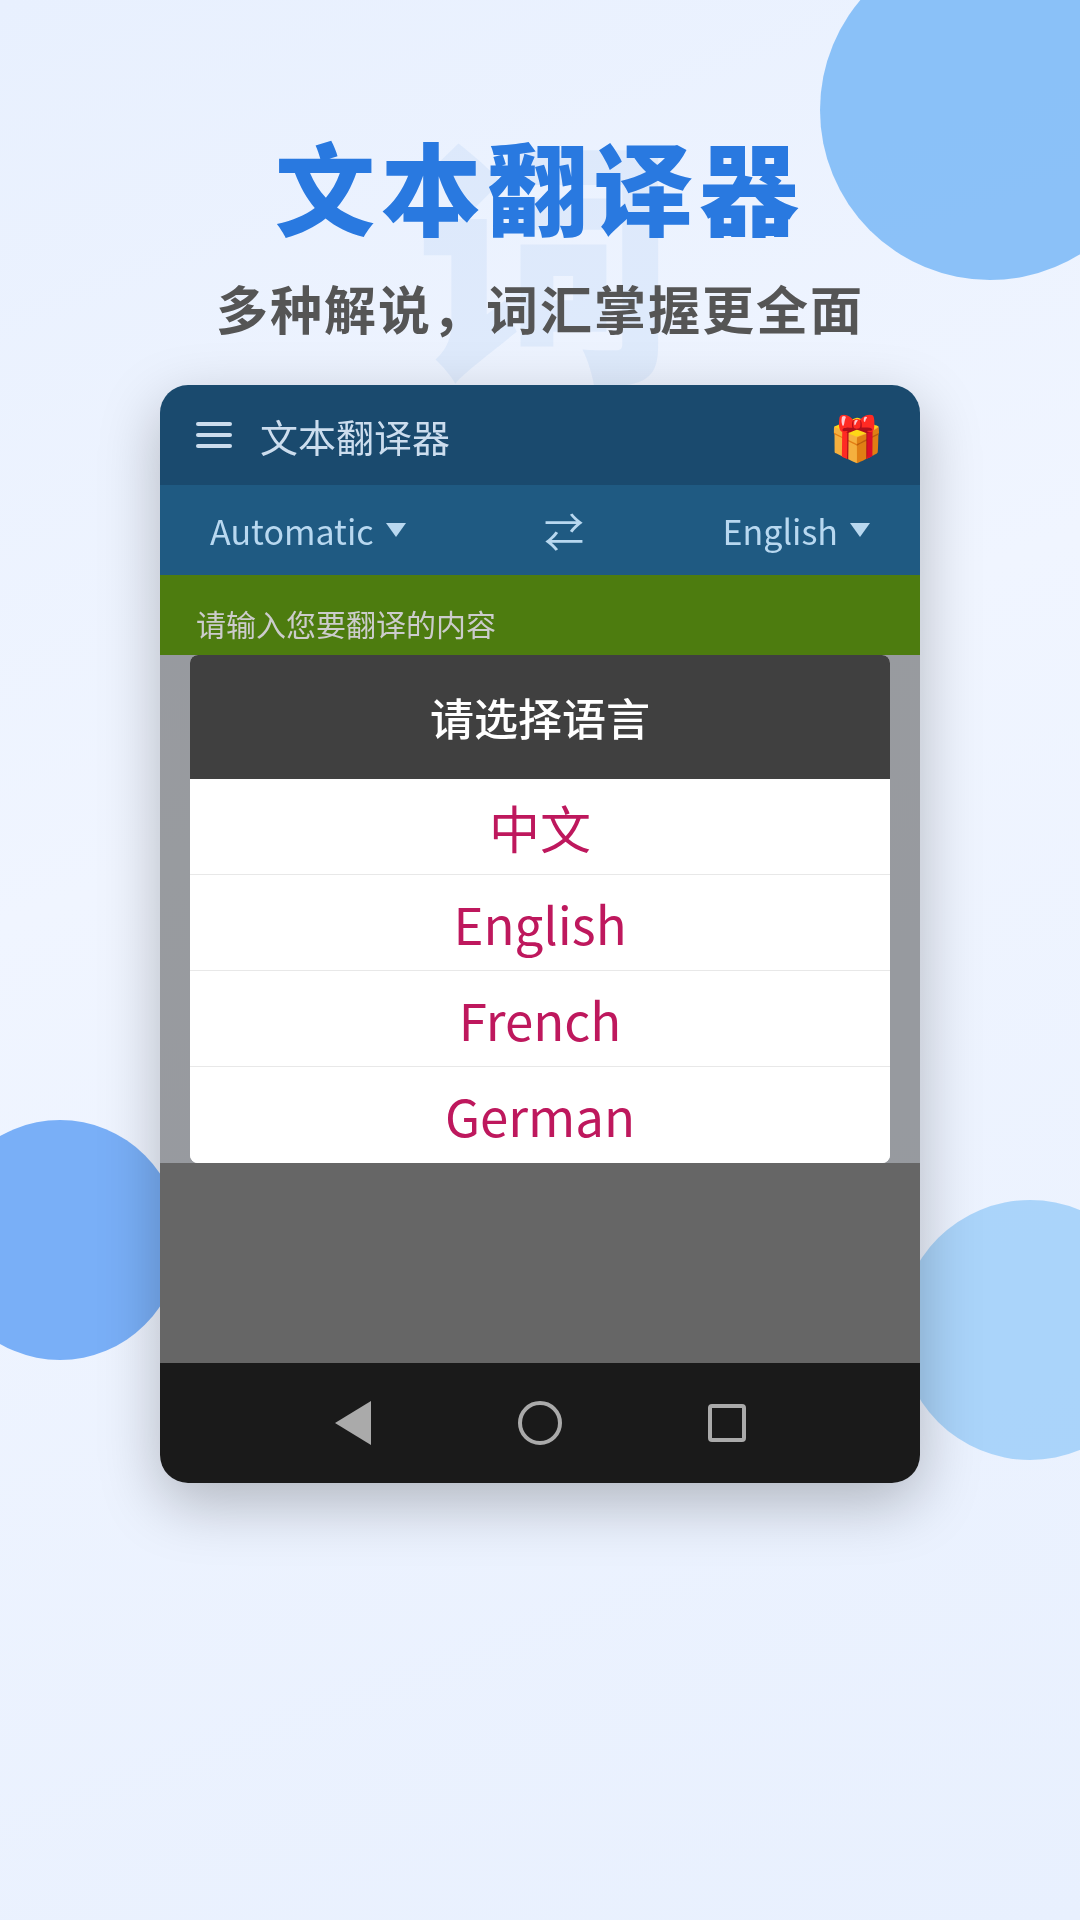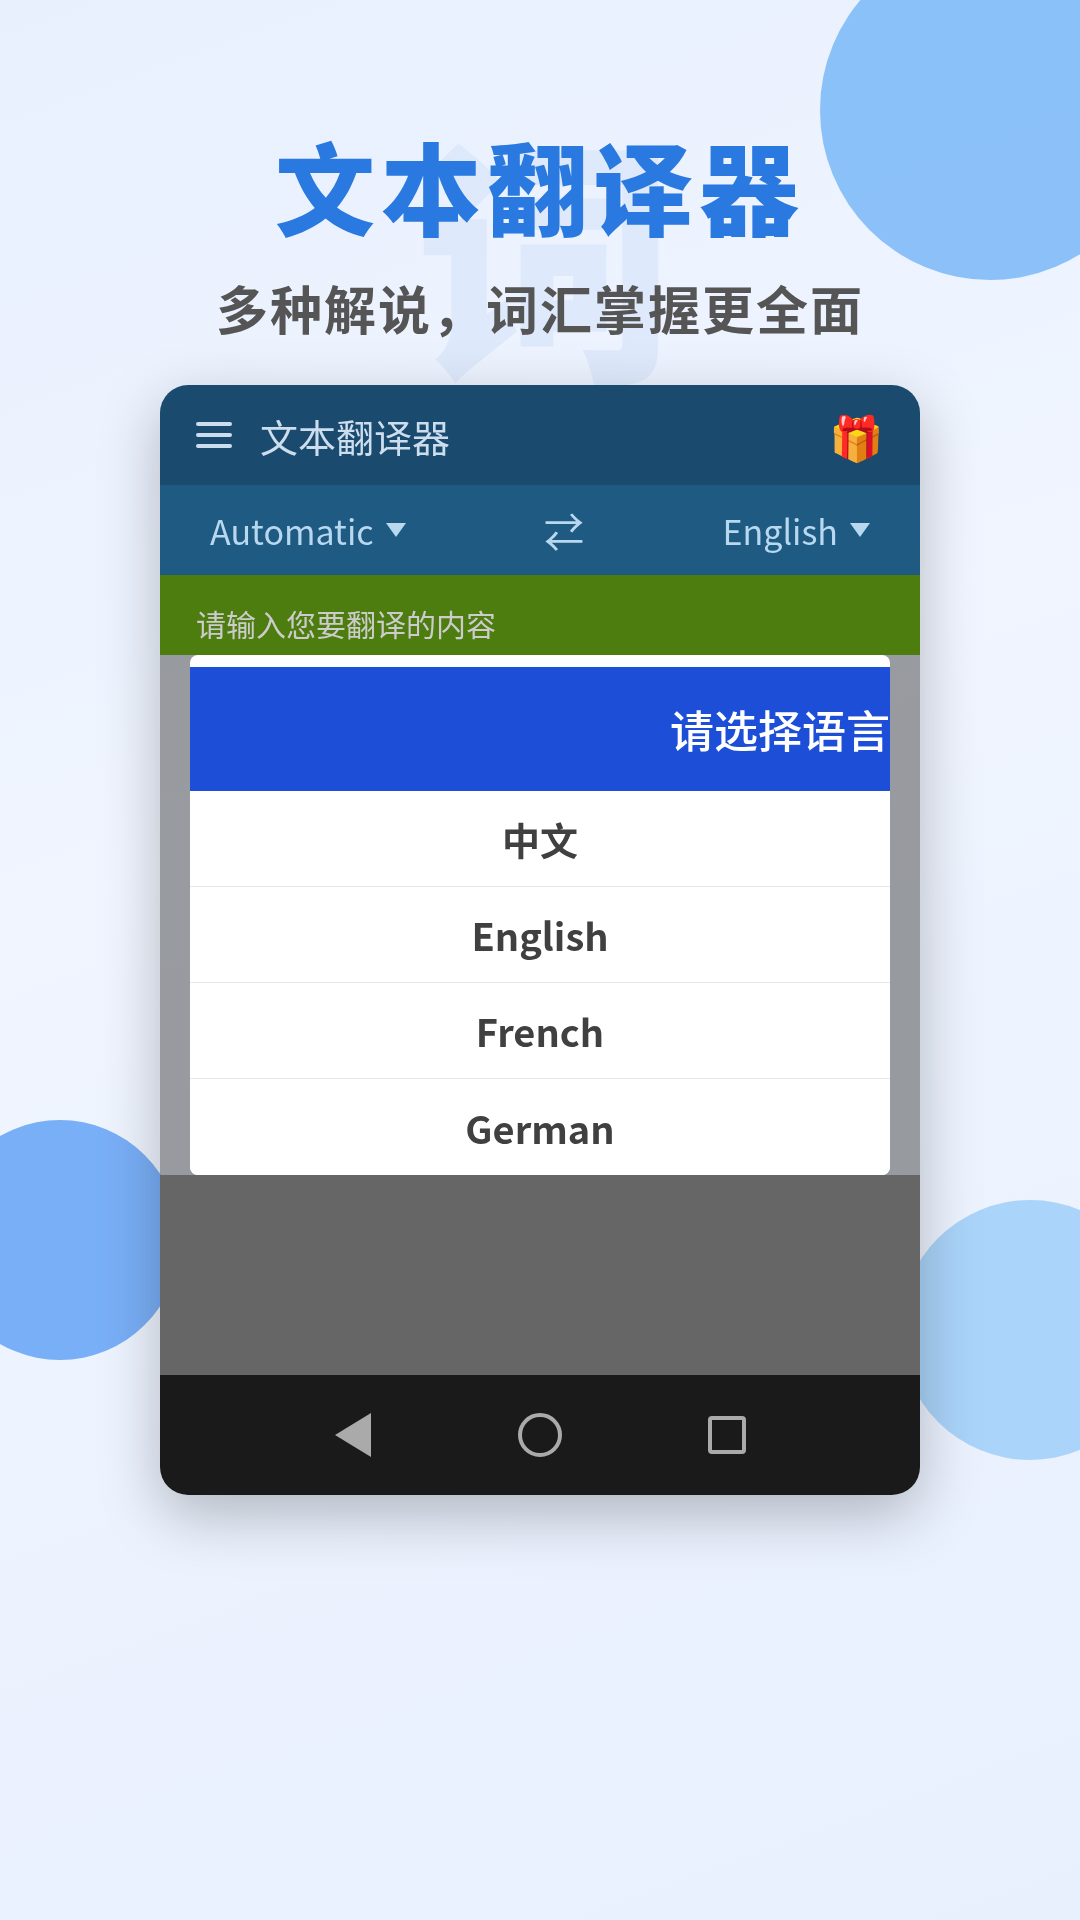--- a/index.html
+++ b/index.html
@@ -192,24 +192,23 @@
     }
 
     .dialog-box {
       background: white;
       margin: 0 30px;
       border-radius: 8px;
       overflow: hidden;
     }
 
     .dialog-header {
-      background: #1d4ed8;
+      background: #404040;
       padding: 30px 0;
-      text-align: right;
-      margin-top: 12px;
+      text-align: center;
     }
 
     .dialog-title {
       font-size: 44px;
       color: white;
       font-weight: 500;
     }
 
     .dialog-list {
       background: white;
@@ -222,23 +221,22 @@
       height: 96px;
       border-bottom: 1px solid #e8e8e8;
       cursor: pointer;
     }
 
     .dialog-item:last-child {
       border-bottom: none;
     }
 
     .dialog-item-text {
-      font-size: 38px;
-      color: #404040;
-      font-weight: bold;
+      font-size: 51px;
+      color: #be185d;
     }
 
     
     .gray-area {
       background: #666;
       height: 200px;
     }
 
     
     .nav-bar {

